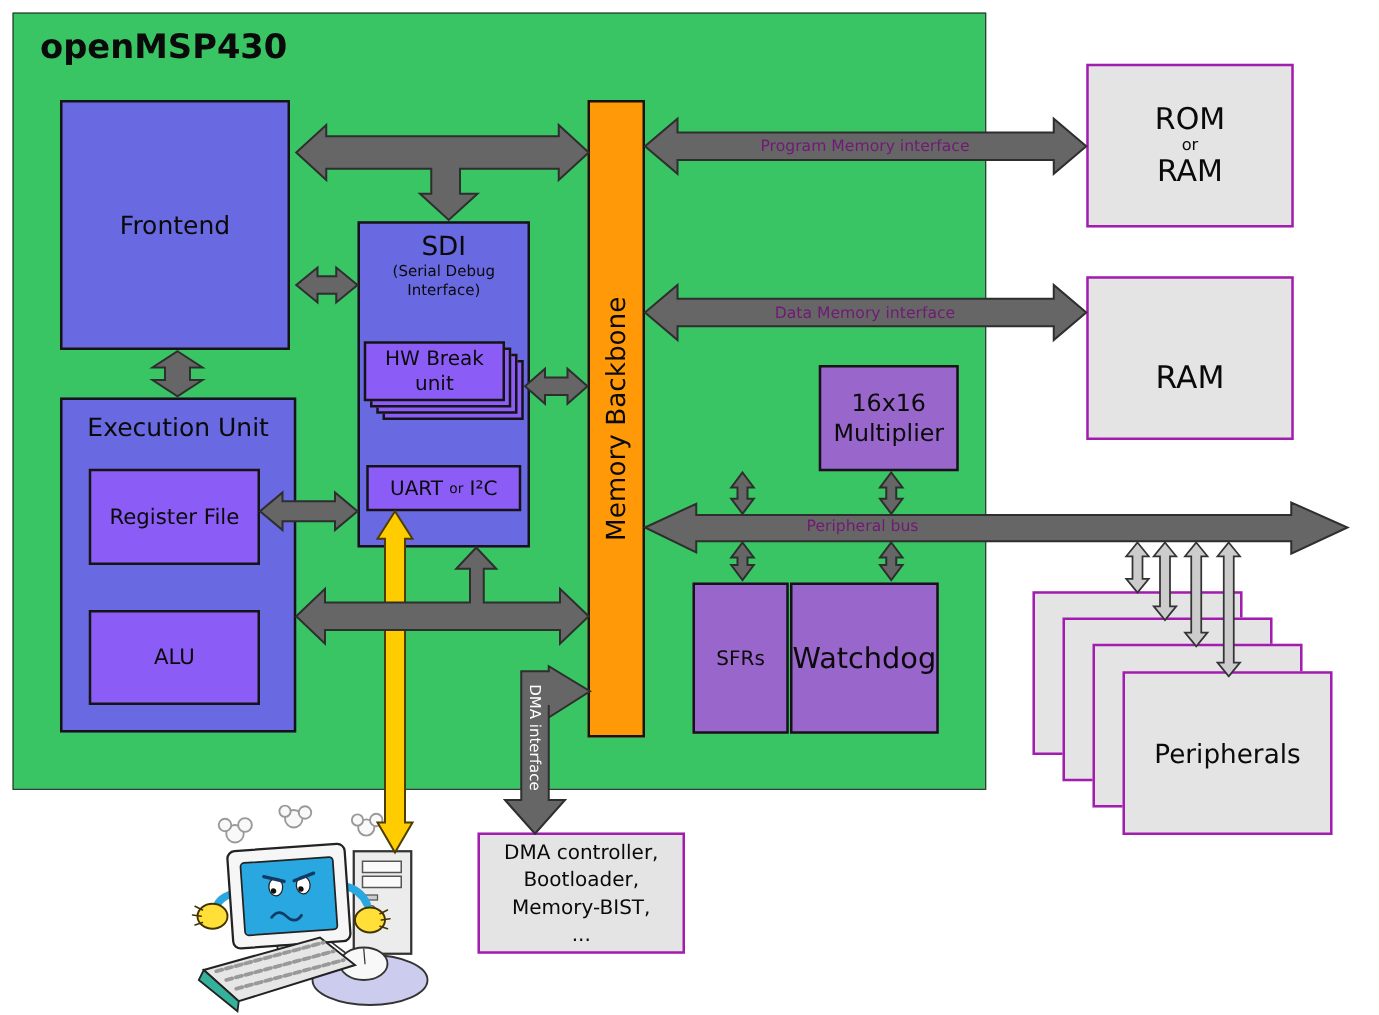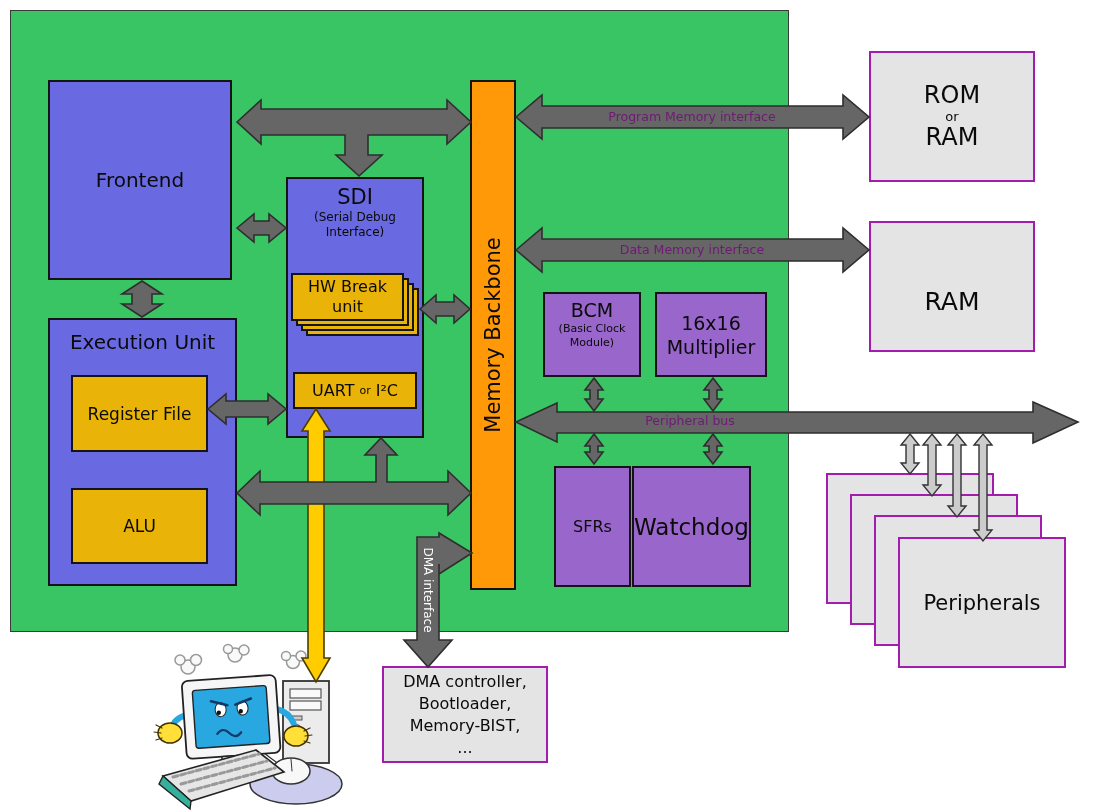--- a/index.html
+++ b/index.html
@@ -6,21 +6,21 @@
   .canvas{position:relative;width:1103px;height:812px;background:#ffffff;overflow:hidden;
           font-family:"DejaVu Sans","Liberation Sans",sans-serif;color:#0a0a0a;}
   .abs{position:absolute;box-sizing:border-box;}
 
   .green-box{left:10px;top:10px;width:779px;height:622px;background:#3ac565;border:1px solid #3a3a3a;z-index:1;}
   .diagram-title{left:32px;top:22px;font-size:27px;font-weight:bold;z-index:2;}
 
   .blk{border:2px solid #141414;display:flex;align-items:center;justify-content:center;
        text-align:center;z-index:2;}
   .blue{background:#6969e1;}
-  .blue-light{background:#eab308;}
+  .blue-light{background:#8b5cf6;}
   .purple{background:#9966cc;}
   .orange{background:#ff9908;}
   .gray{background:#e4e4e4;border:2px solid #a21caf;}
 
   .frontend{left:48px;top:80px;width:184px;height:200px;font-size:20px;}
   .exec{left:48px;top:318px;width:189px;height:268px;align-items:flex-start;}
   .exec-label{margin-top:10px;font-size:20px;}
   .regfile{left:71px;top:375px;width:137px;height:77px;font-size:17px;}
   .alu{left:71px;top:488px;width:137px;height:76px;font-size:17px;}
 
@@ -65,20 +65,21 @@
   .lbl-bus{left:540px;top:413px;}
   .lbl-dma{z-index:10;color:#ffffff;font-size:12px;white-space:nowrap;left:428px;top:590px;
            width:auto;transform:translate(-50%,-50%) rotate(90deg);}
 </style>
 </head>
 <body>
 
 <div class="canvas">
 
   <div class="abs green-box"></div>
+  <div class="abs diagram-title">openMSP430</div>
 
   <div class="abs blk blue frontend">
     <span>Frontend</span>
   </div>
 
   <div class="abs blk blue exec">
     <span class="exec-label">Execution Unit</span>
   </div>
   <div class="abs blk blue-light regfile">
     <span>Register File</span>
@@ -105,27 +106,20 @@
   <div class="abs blk blue-light uart">
     <span>UART</span>
     <span class="small-or">or</span>
     <span>I²C</span>
   </div>
 
   <div class="abs blk orange backbone">
     <span class="vtext">Memory Backbone</span>
   </div>
 
-  <div class="abs blk purple bcm">
-    <div style="width:100%">
-      <div class="bcm-title">BCM</div>
-      <div class="bcm-sub">(Basic Clock</div>
-      <div class="bcm-sub">Module)</div>
-    </div>
-  </div>
   <div class="abs blk purple mult">
     <span><span>16x16</span><br><span>Multiplier</span></span>
   </div>
   <div class="abs blk purple sfrs">
     <span>SFRs</span>
   </div>
   <div class="abs blk purple watchdog">
     <span>Watchdog</span>
   </div>
 

